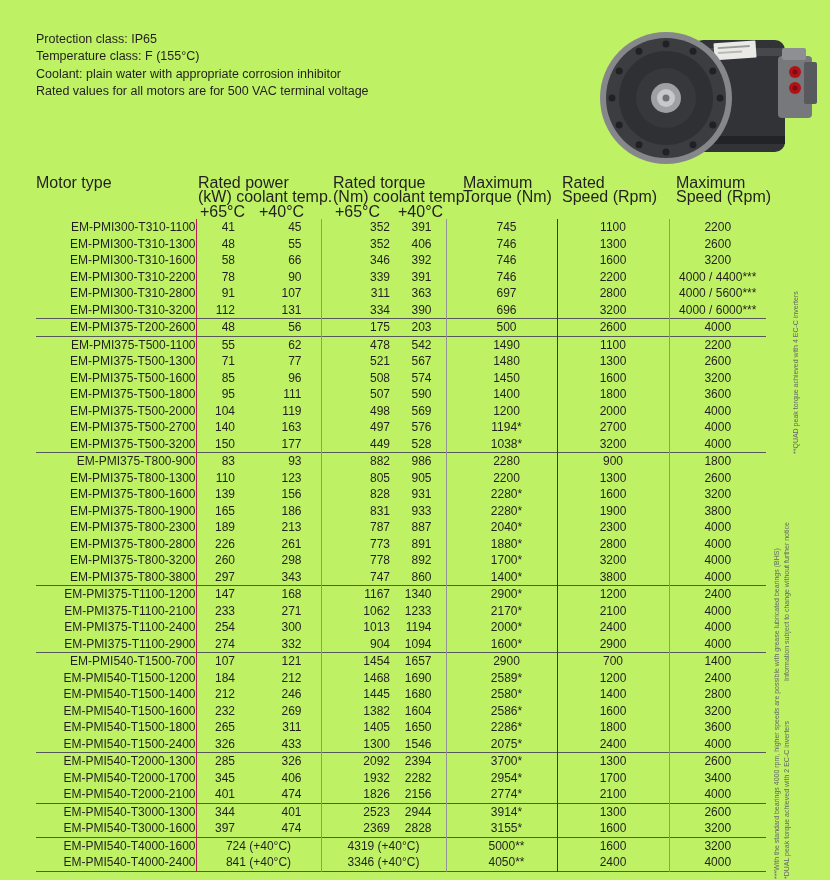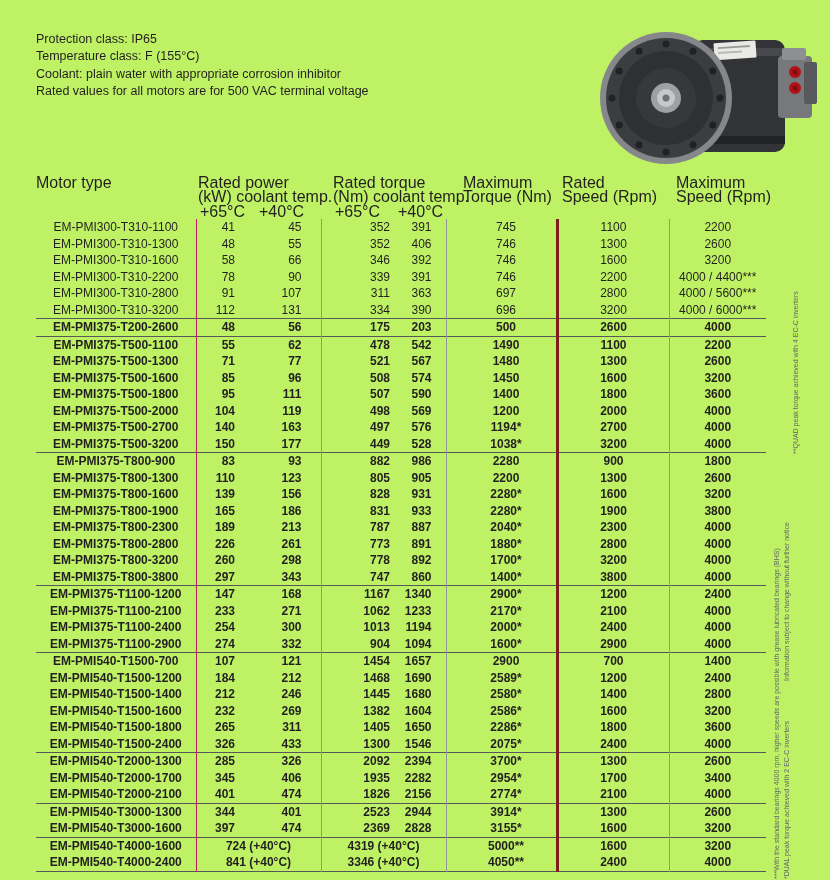--- a/index.html
+++ b/index.html
@@ -33,28 +33,28 @@
   
   #spec-table {
     position:absolute; left:36px; top:219px; width:730px;
     border-collapse:collapse; table-layout:fixed;
     border-bottom:1px solid #55575a;
   }
   #spec-table td {
     font-size:12px; height:16.5px; line-height:16.5px; padding:0;
     white-space:nowrap; overflow:visible;
   }
-  #spec-table tbody + tbody { border-top:1px solid #55575a;font-weight:bold; }
-  .c-name { text-align:center;margin-left:36px; }
+  #spec-table tbody + tbody { border-top:1px solid #55575a; }
+  .c-name { text-align:right;margin-left:36px; }
   .c-p65 { text-align:right; padding-right:24px !important; border-left:1px solid #be185d; }
   .c-p40 { text-align:right; padding-right:19px !important; }
   .c-t65 { text-align:right; padding-right:8px  !important; border-left:1px solid #939598; }
   .c-t40 { text-align:right; padding-right:14px !important; }
   .c-maxt { text-align:center; border-left:1px solid #939598; padding-left:10px !important; }
-  .c-rspd { text-align:center; border-left:3px solid #7f1d1d; }
+  .c-rspd { text-align:center; border-left:1px solid #7f1d1d; }
   .c-mspd { text-align:center; border-left:1px solid #939598; }
   .merged { text-align:center !important; padding-right:0 !important; }
   
   #footnotes {
     position:absolute; left:772px; top:879px; width:600px;
     transform:rotate(-90deg); transform-origin:0 0;
     font-size:7px; line-height:9.5px; color:#636569; white-space:nowrap;
   }
   .fn-gap2 { margin-left:40px; }
   .fn-line3 { padding-left:425px; }
@@ -501,21 +501,21 @@
           <td class="c-t65">2092</td>
           <td class="c-t40">2394</td>
           <td class="c-maxt">3700*</td>
           <td class="c-rspd">1300</td>
           <td class="c-mspd">2600</td>
         </tr>
         <tr>
           <td class="c-name">EM-PMI540-T2000-1700</td>
           <td class="c-p65">345</td>
           <td class="c-p40">406</td>
-          <td class="c-t65">1935</td>
+          <td class="c-t65">1932</td>
           <td class="c-t40">2282</td>
           <td class="c-maxt">2954*</td>
           <td class="c-rspd">1700</td>
           <td class="c-mspd">3400</td>
         </tr>
         <tr>
           <td class="c-name">EM-PMI540-T2000-2100</td>
           <td class="c-p65">401</td>
           <td class="c-p40">474</td>
           <td class="c-t65">1826</td>

